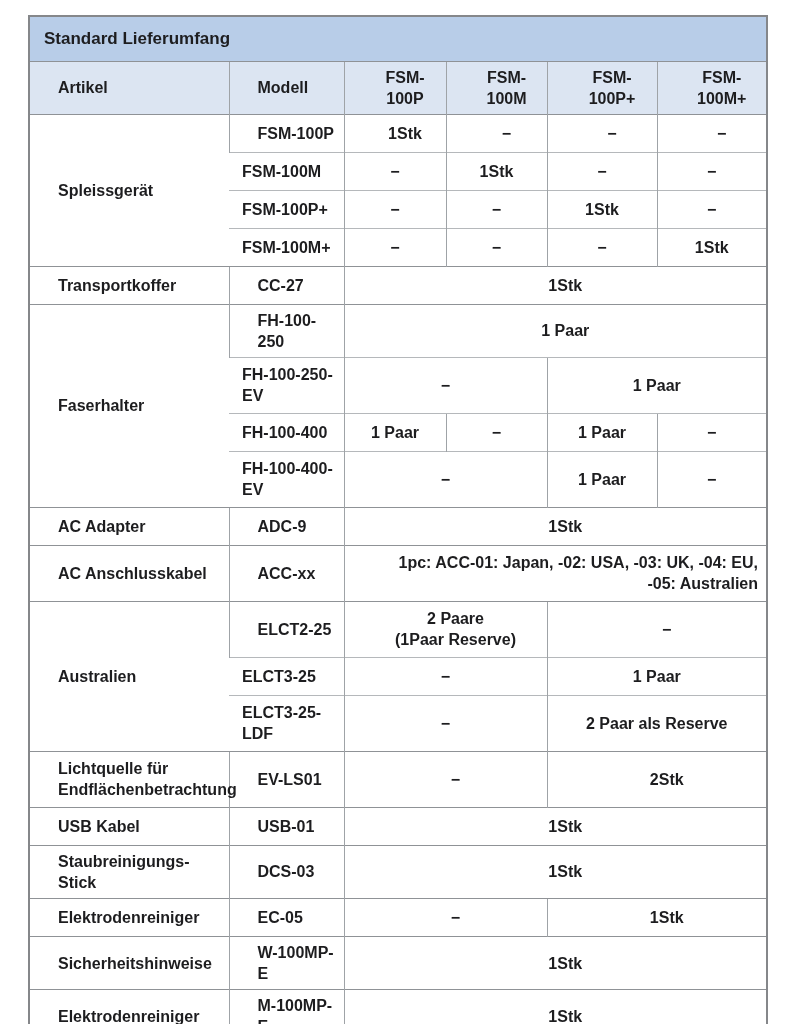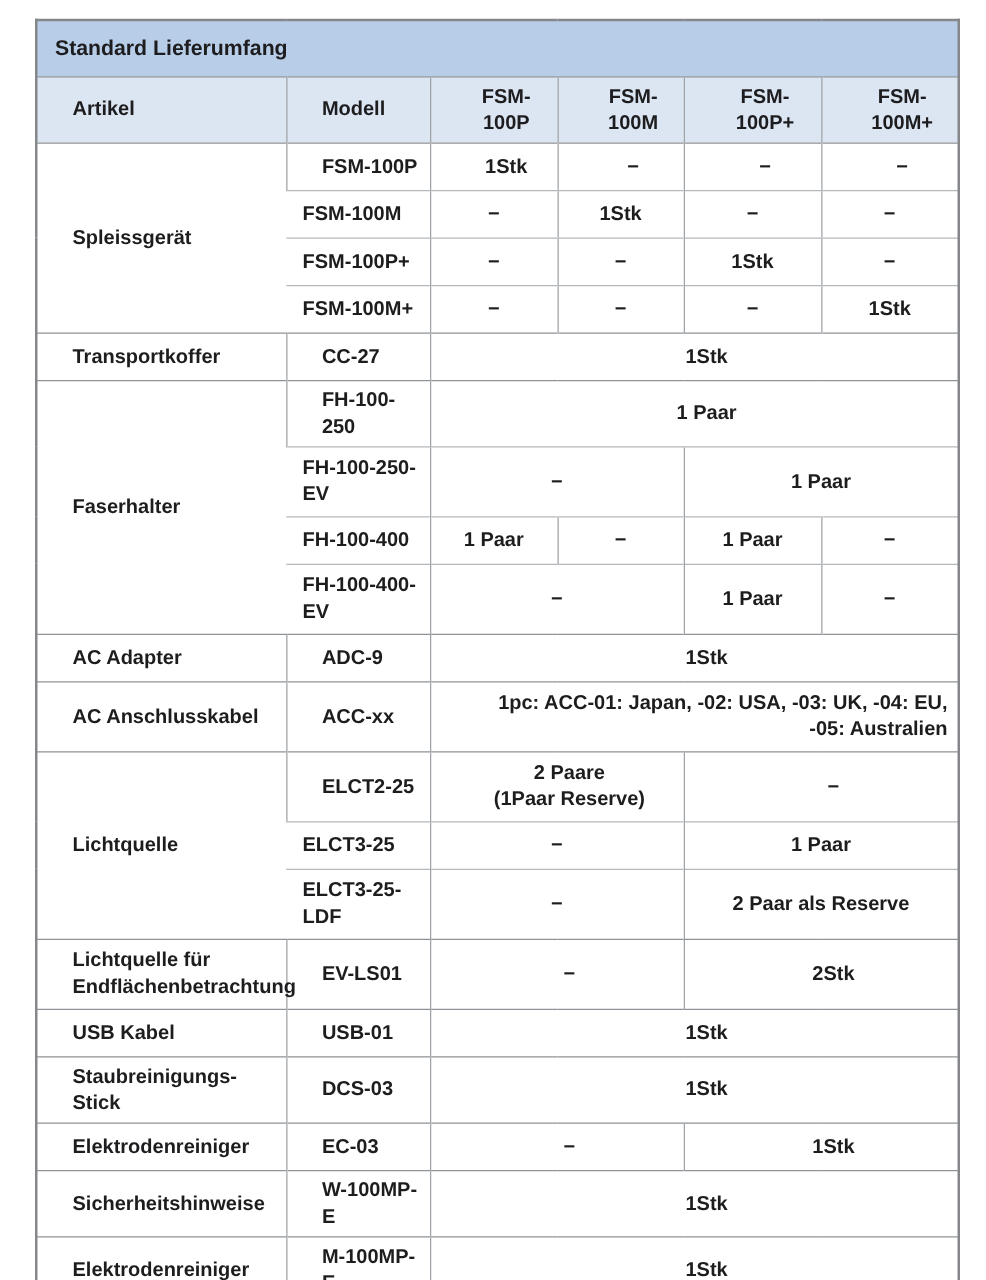--- a/index.html
+++ b/index.html
@@ -146,21 +146,21 @@
       <td class="val" colspan="4">1Stk</td>
     </tr>
 
     <tr class="g h-tall">
       <td class="lbl">AC Anschlusskabel</td>
       <td class="mdl">ACC-xx</td>
       <td class="val-left" colspan="4">1pc: ACC-01: Japan, -02: USA, -03: UK, -04: EU, -05: Australien</td>
     </tr>
 
     <tr class="g h-tall">
-      <td class="lbl" rowspan="3">Lichtquelle</td>
+      <td class="lbl" rowspan="3">Australien</td>
       <td class="mdl">ELCT2-25</td>
       <td class="val two-line" colspan="2">
         <div>2 Paare</div>
         <div>(1Paar Reserve)</div>
       </td>
       <td class="val" colspan="2">−</td>
     </tr>
     <tr>
       <td class="mdl">ELCT3-25</td>
       <td class="val" colspan="2">−</td>
@@ -186,21 +186,21 @@
     </tr>
 
     <tr class="g">
       <td class="lbl">Staubreinigungs-Stick</td>
       <td class="mdl">DCS-03</td>
       <td class="val" colspan="4">1Stk</td>
     </tr>
 
     <tr class="g">
       <td class="lbl">Elektrodenreiniger</td>
-      <td class="mdl">EC-03</td>
+      <td class="mdl">EC-05</td>
       <td class="val" colspan="2">−</td>
       <td class="val" colspan="2">1Stk</td>
     </tr>
 
     <tr class="g">
       <td class="lbl">Sicherheitshinweise</td>
       <td class="mdl">W-100MP-E</td>
       <td class="val" colspan="4">1Stk</td>
     </tr>
 

